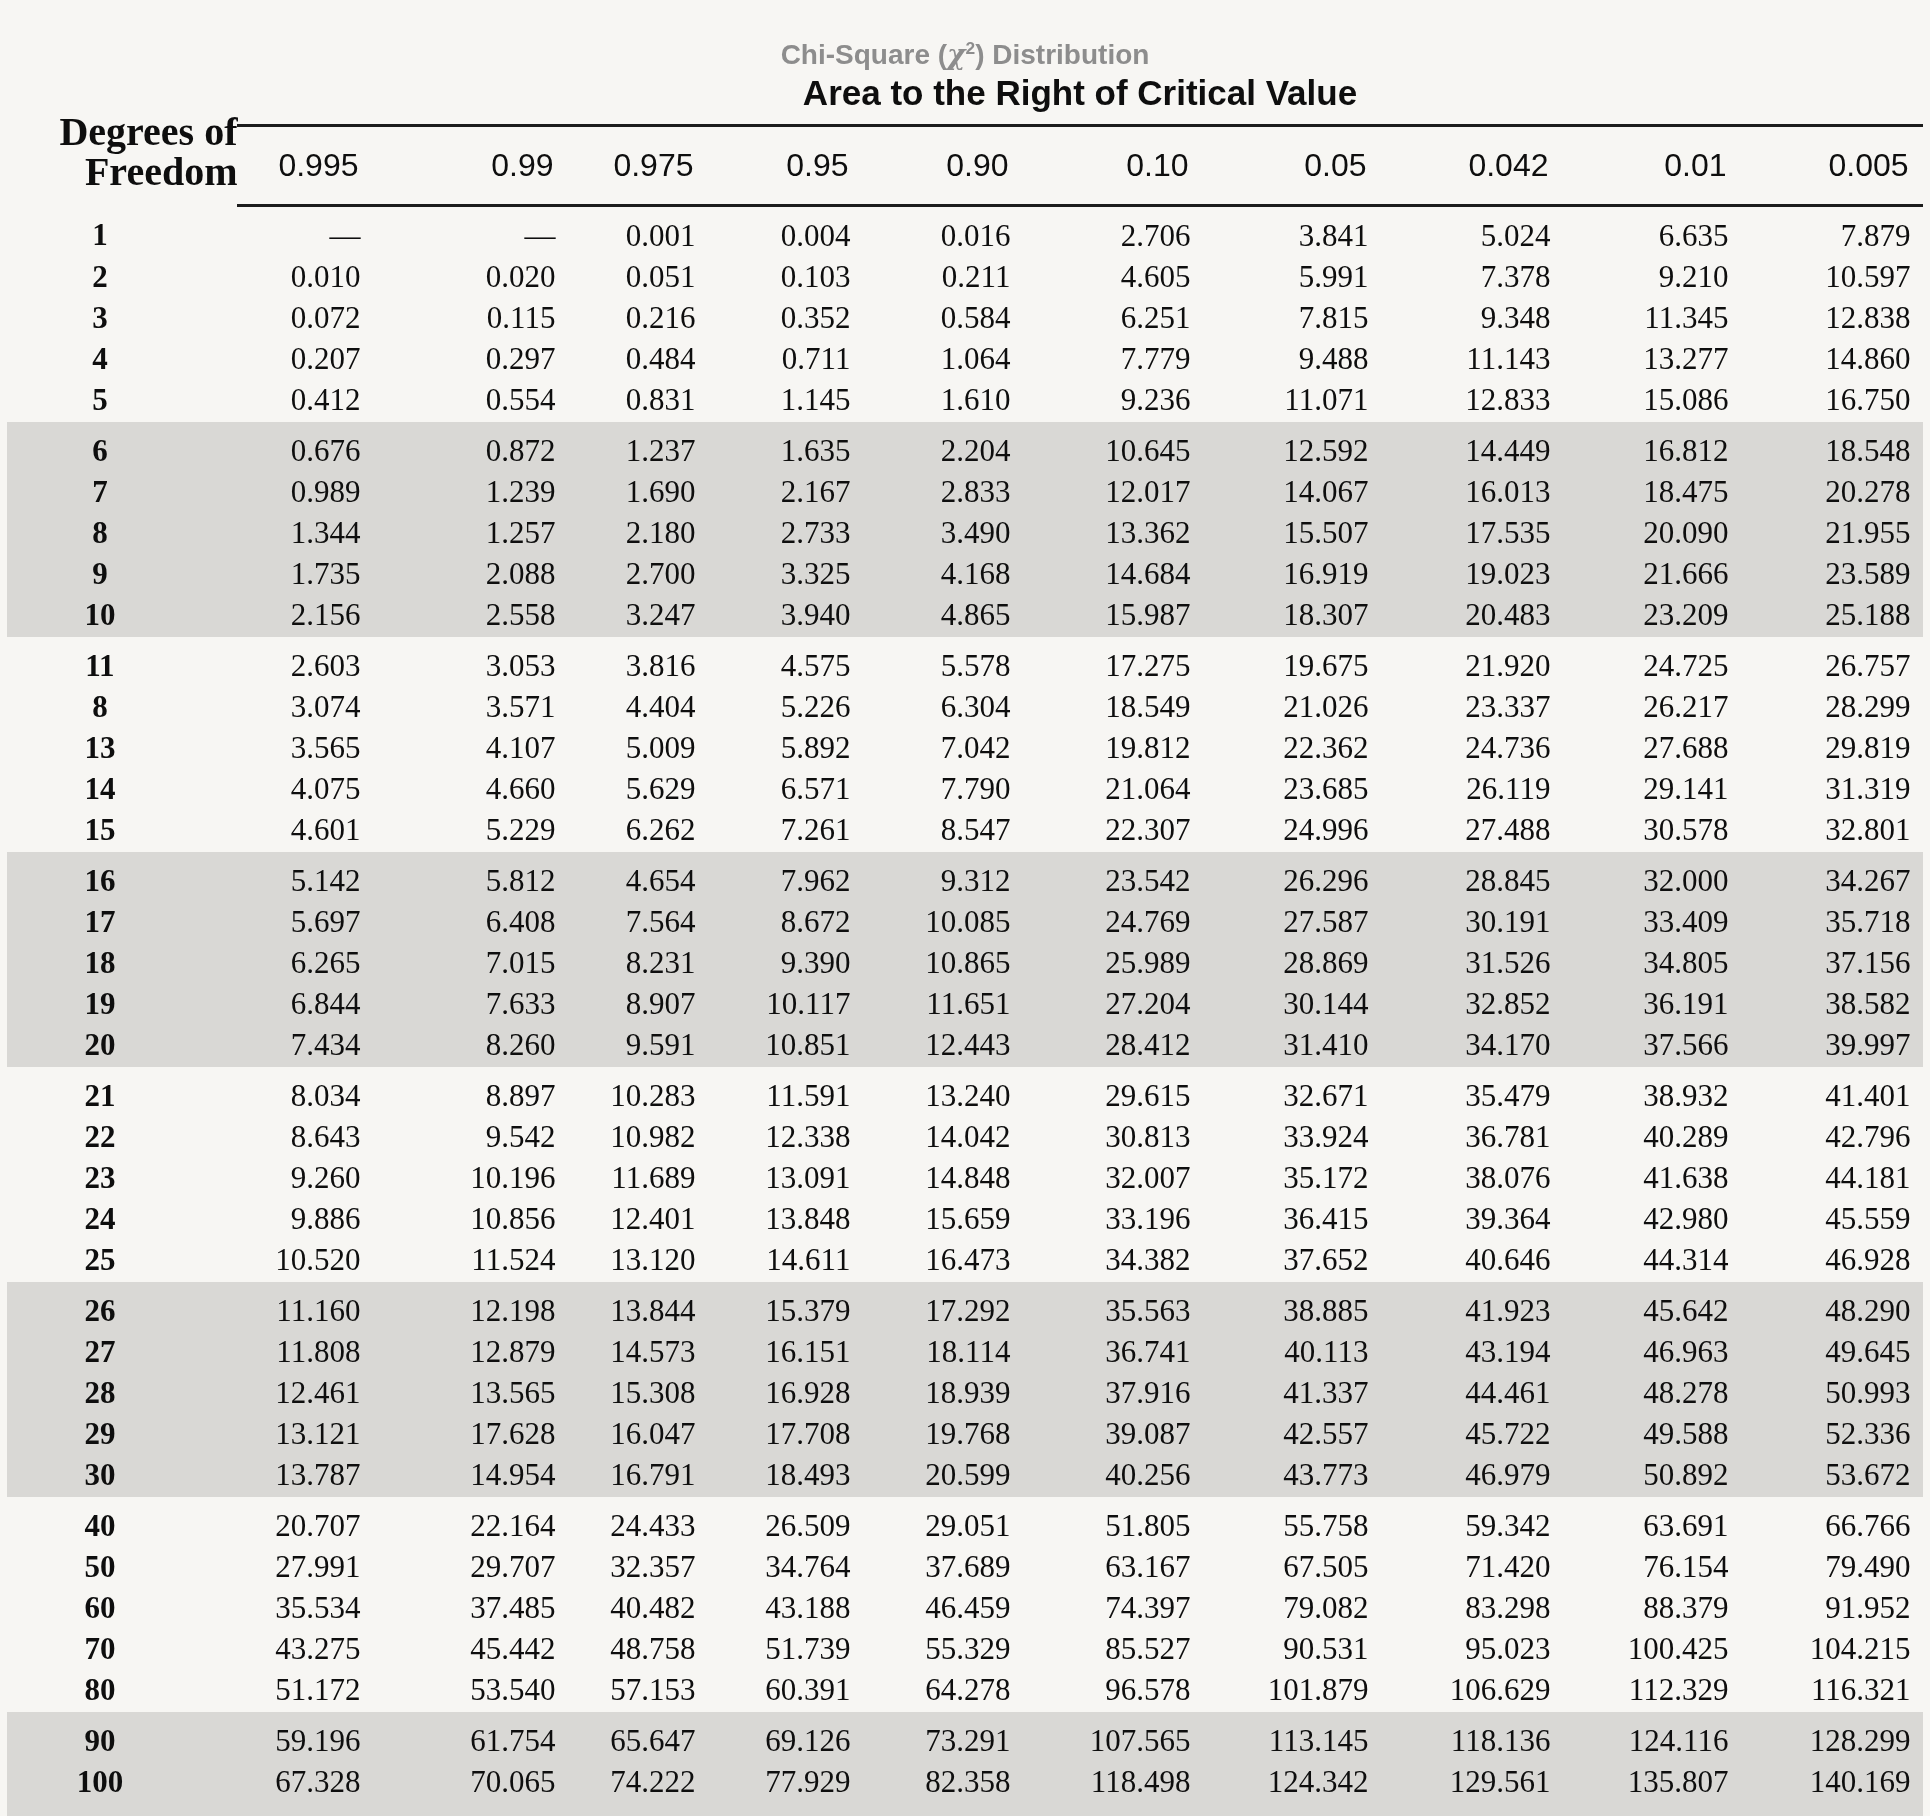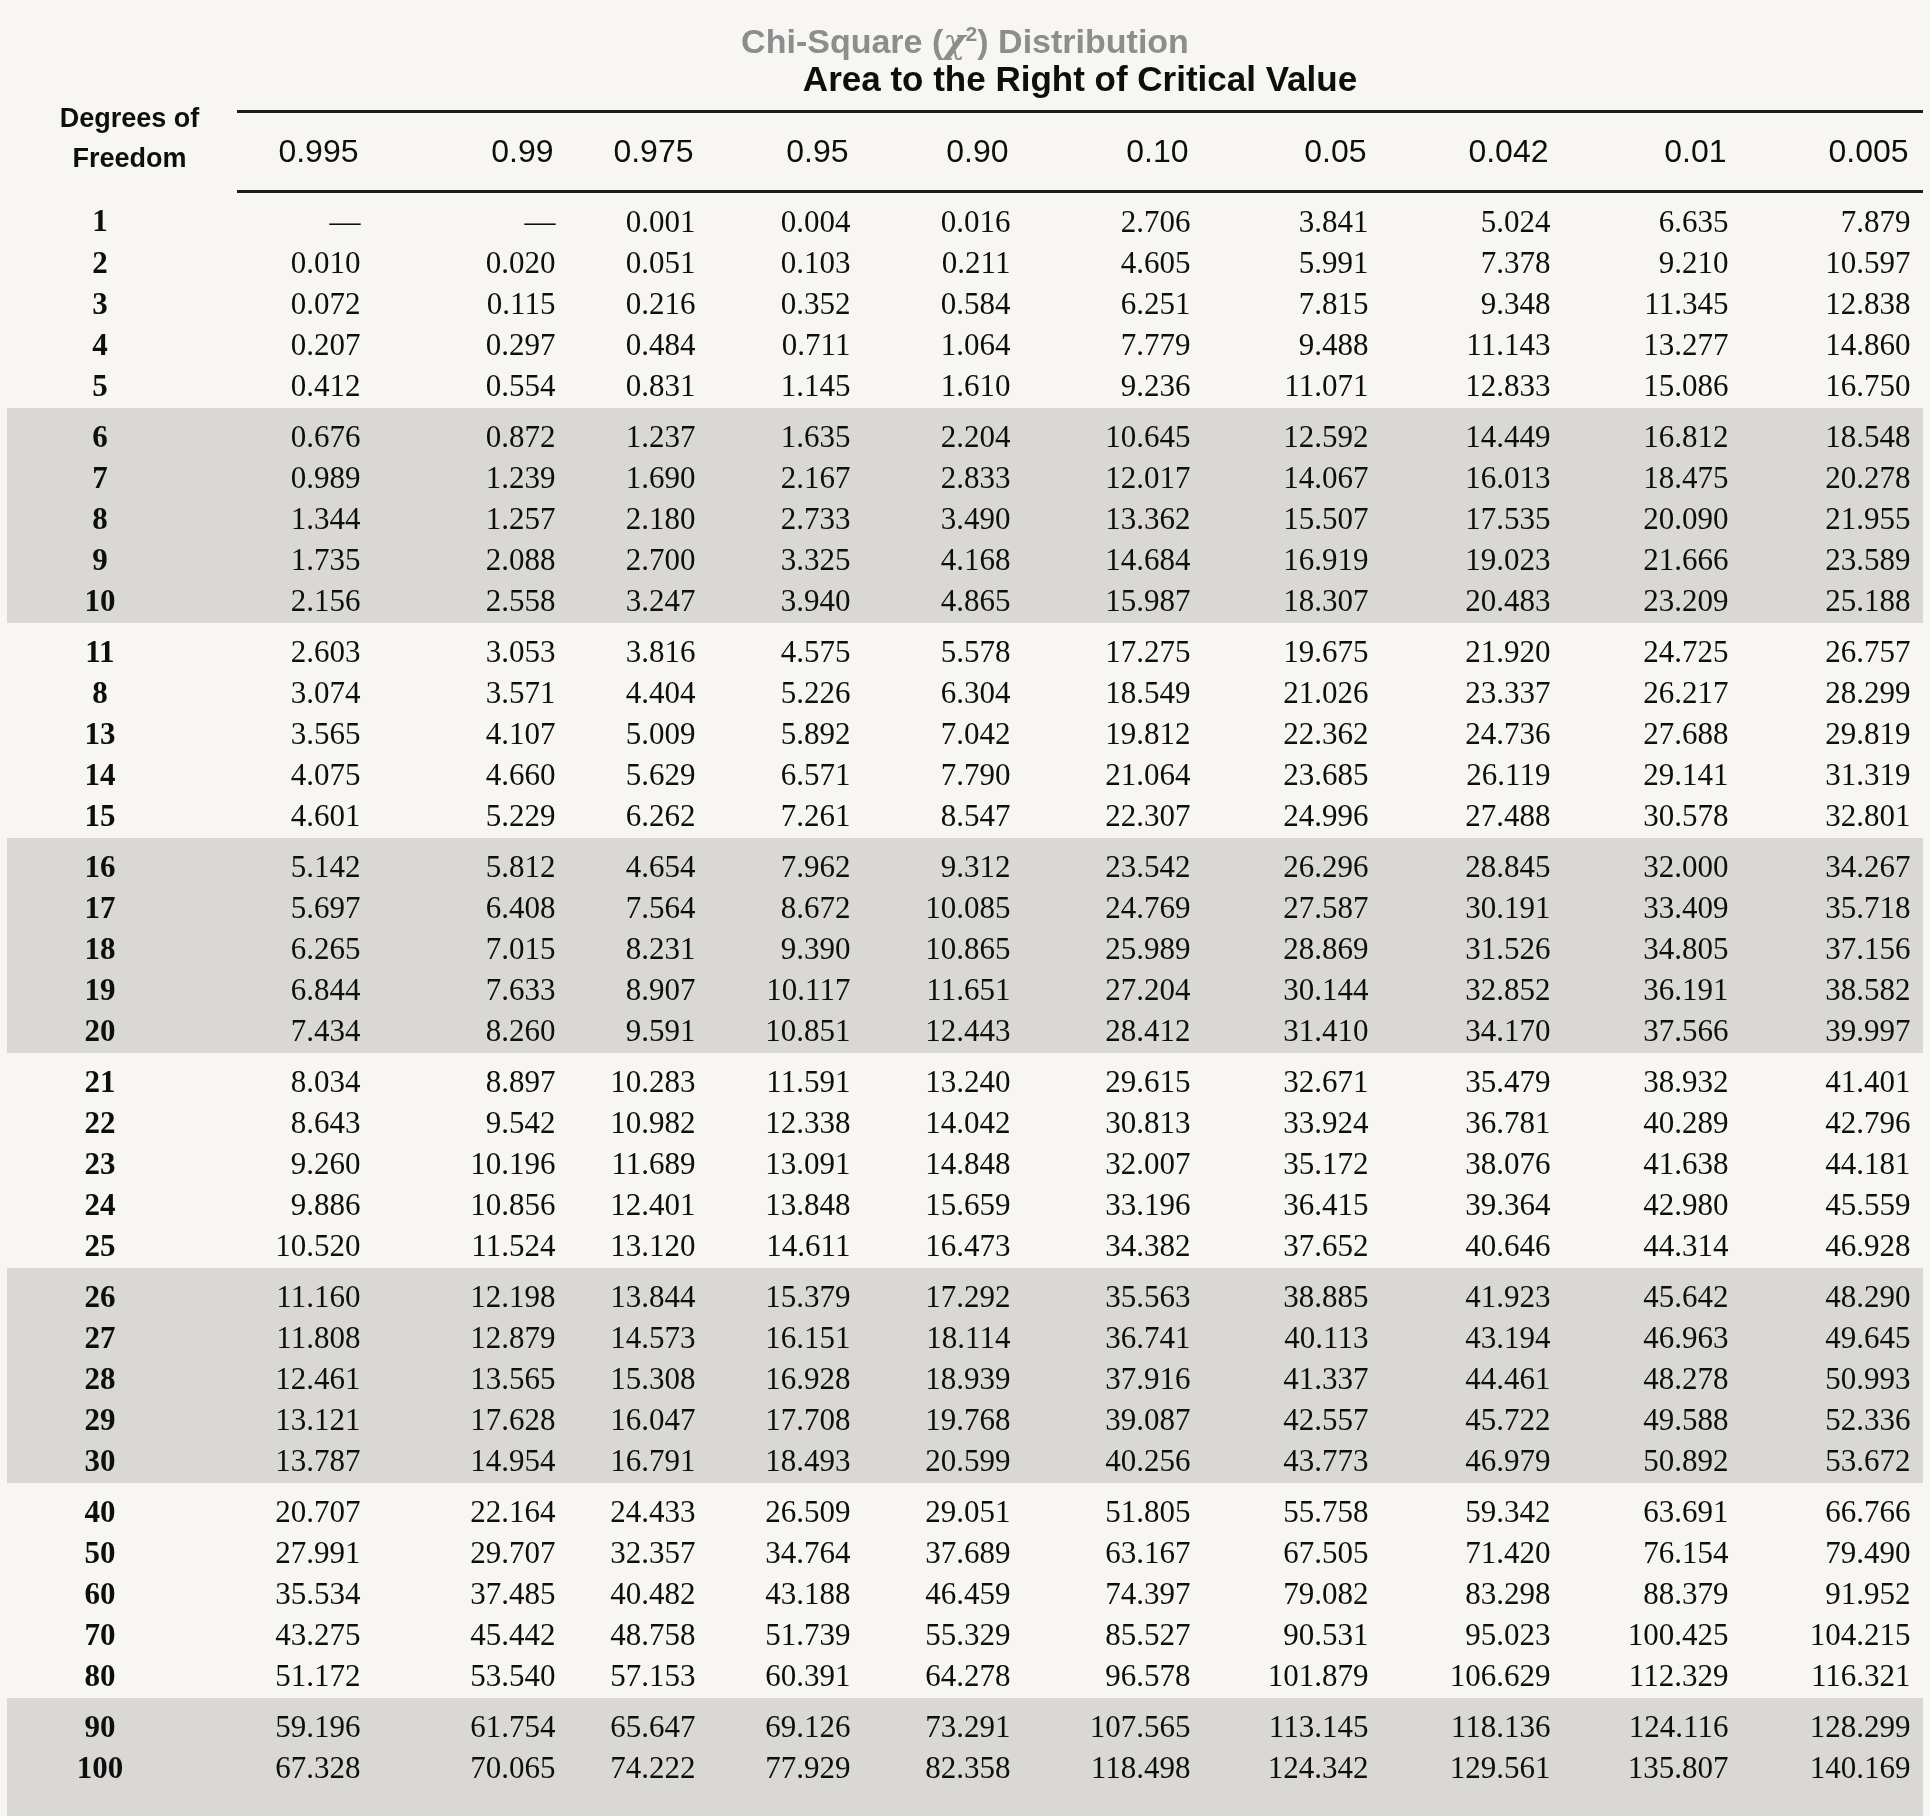--- a/index.html
+++ b/index.html
@@ -10,24 +10,24 @@
     width: 1930px;
     height: 1816px;
     overflow: hidden;
     background: #f7f6f3;
     color: #0e0e0e;
     font-family: "Liberation Sans", sans-serif;
   }
   .title {
     text-align: center;
     font-weight: bold;
-    font-size: 34px;
+    font-size: 28px;
     line-height: 40px;
     color: #8d8d8d;
-    padding-top: 14px;
+    padding-top: 28px;
     height: 40px;
   }
   .title .chi {
     font-family: "DejaVu Serif", serif;
     font-style: italic;
     font-weight: bold;
   }
   .title sup {
     font-size: 0.62em;
   }
@@ -41,26 +41,27 @@
     font-size: 35px;
     line-height: 34px;
     font-weight: bold;
     color: #0e0e0e;
     text-align: center;
     vertical-align: bottom;
     border-bottom: 3px solid #1c1c1c;
     padding: 8px 0 14px 0;
   }
   th.dof {
-    text-align: center;
+    text-align: right;
     vertical-align: bottom;
-    font-size: 27px;
+    font-size: 40px;
     line-height: 40px;
     font-weight: bold;
     padding: 0 0 14px 14px;
+    font-family: Liberation Serif, serif;
   }
   tr.cols-row th.col-h {
     font-size: 32px;
     line-height: 33px;
     font-weight: normal;
     text-align: right;
     vertical-align: middle;
     border-bottom: 3px solid #1c1c1c;
     padding: 22px 14px 22px 0;
   }

